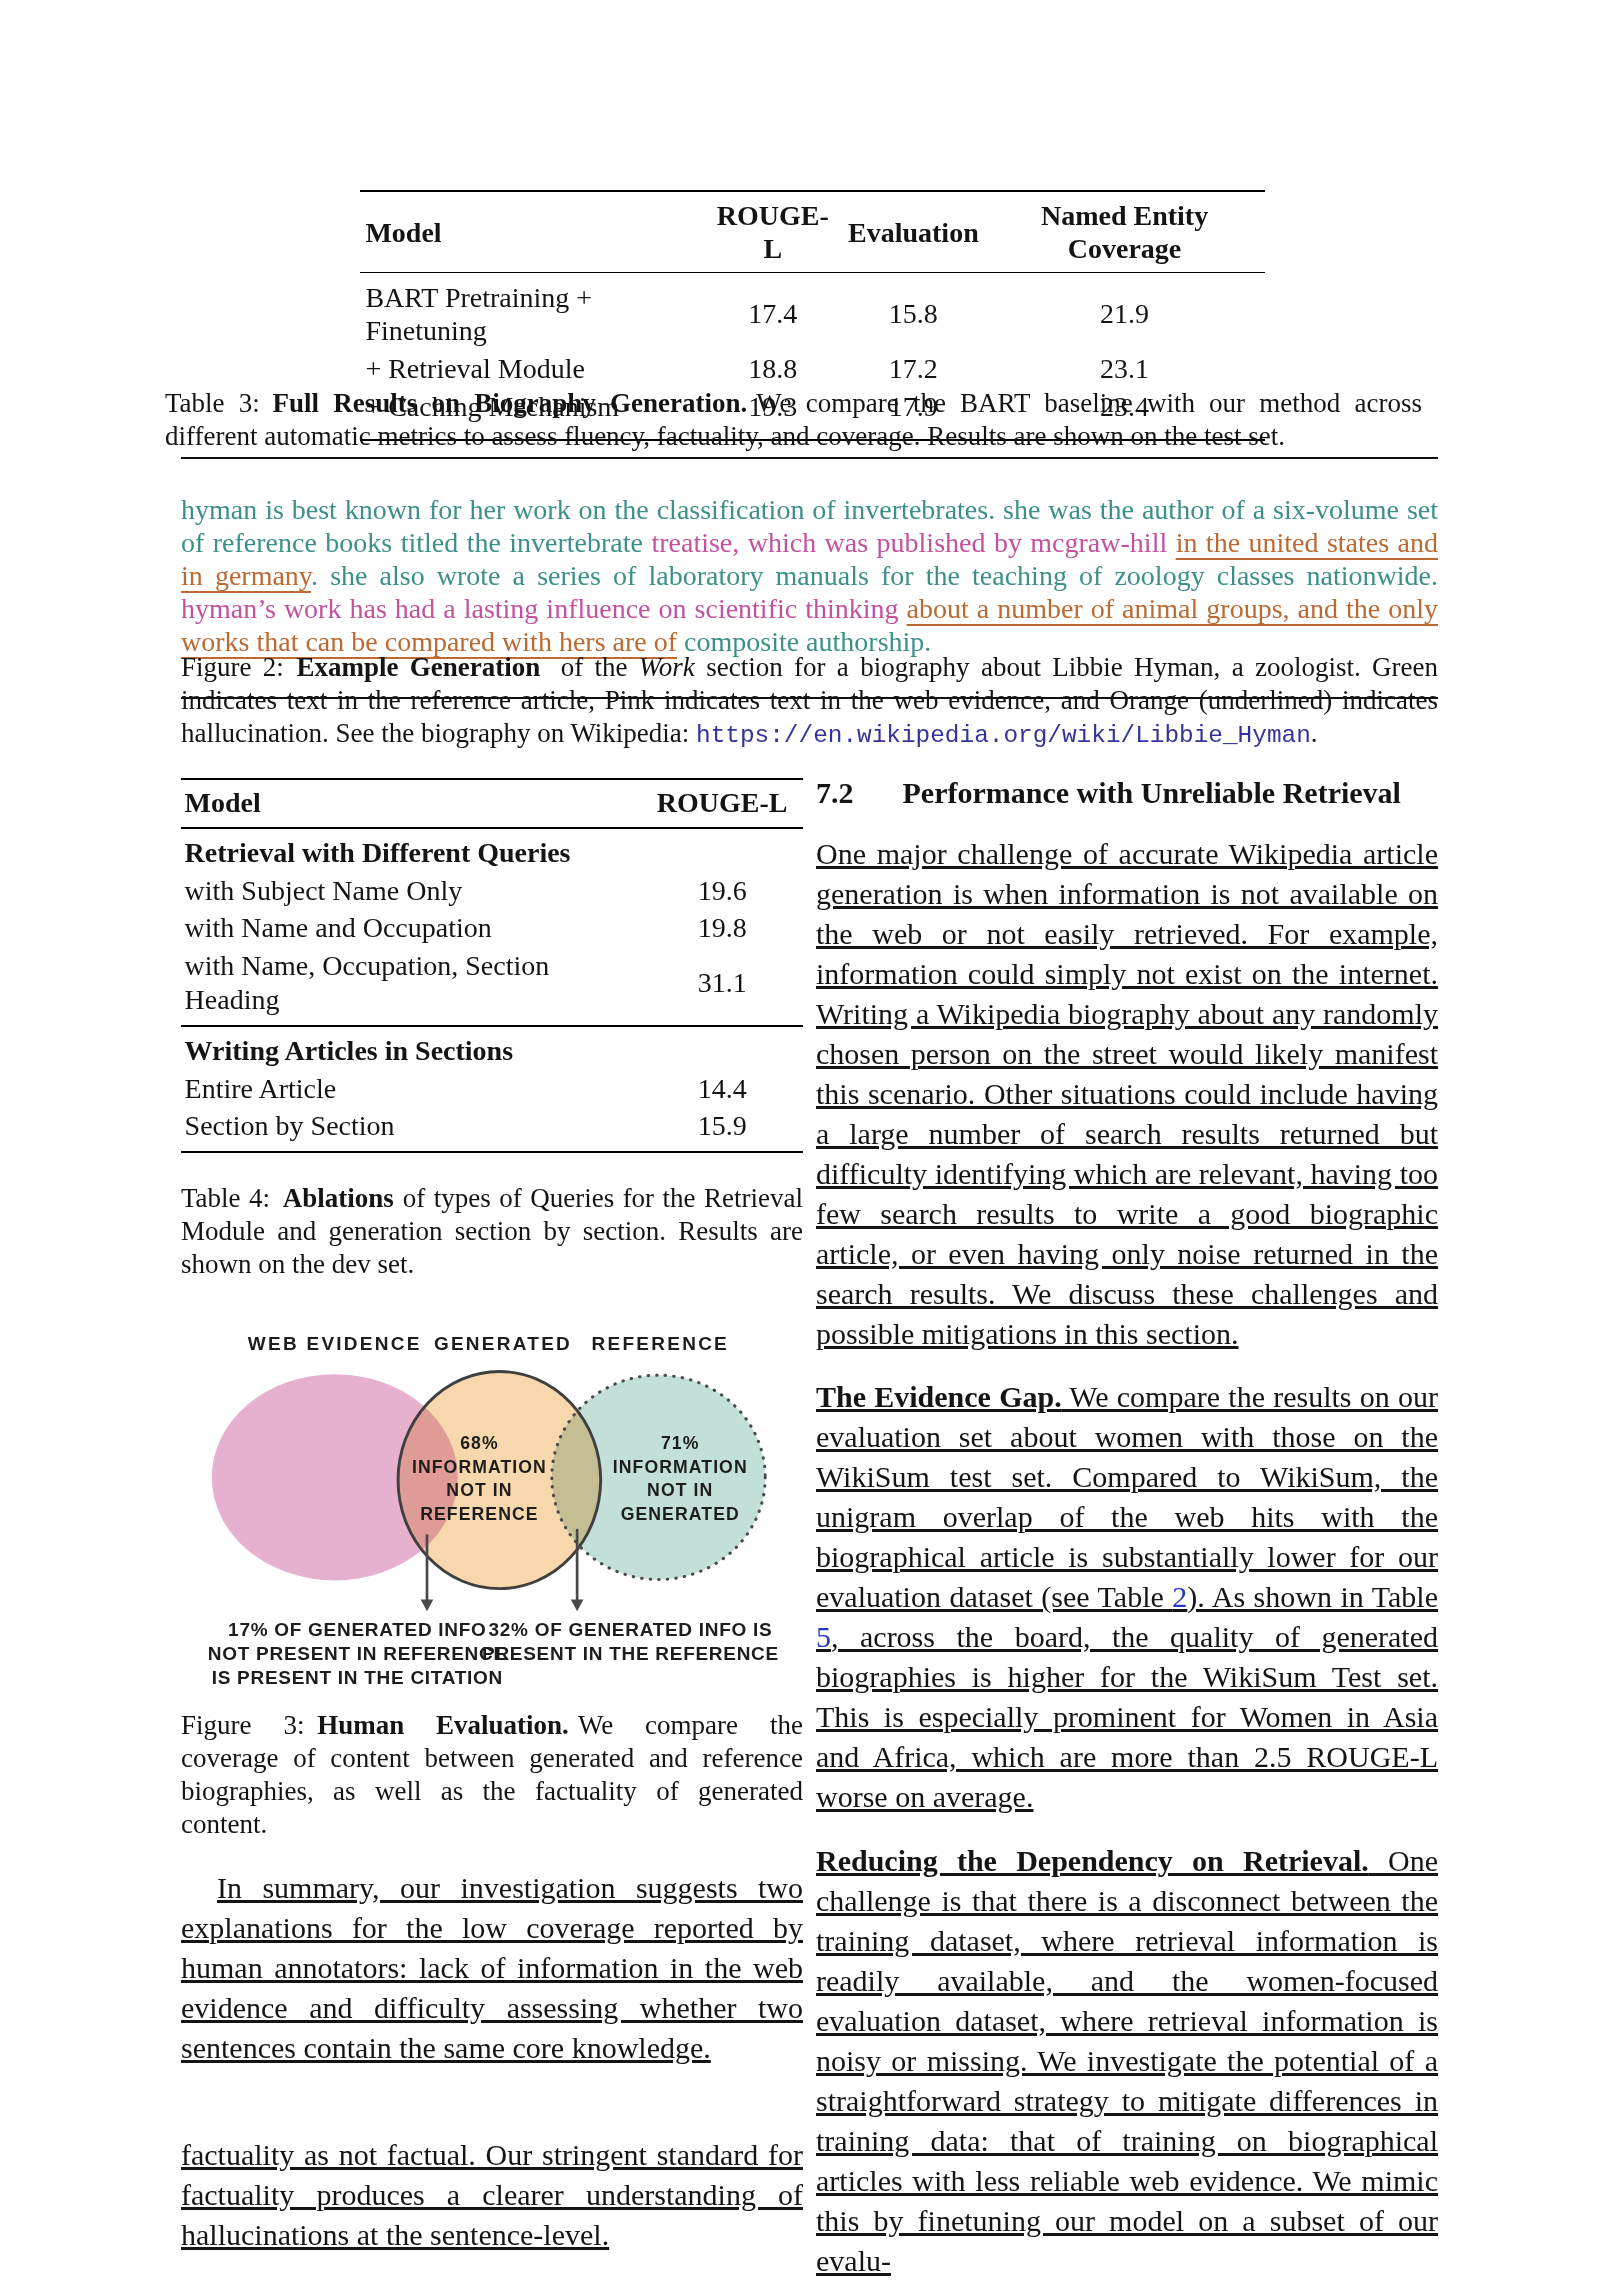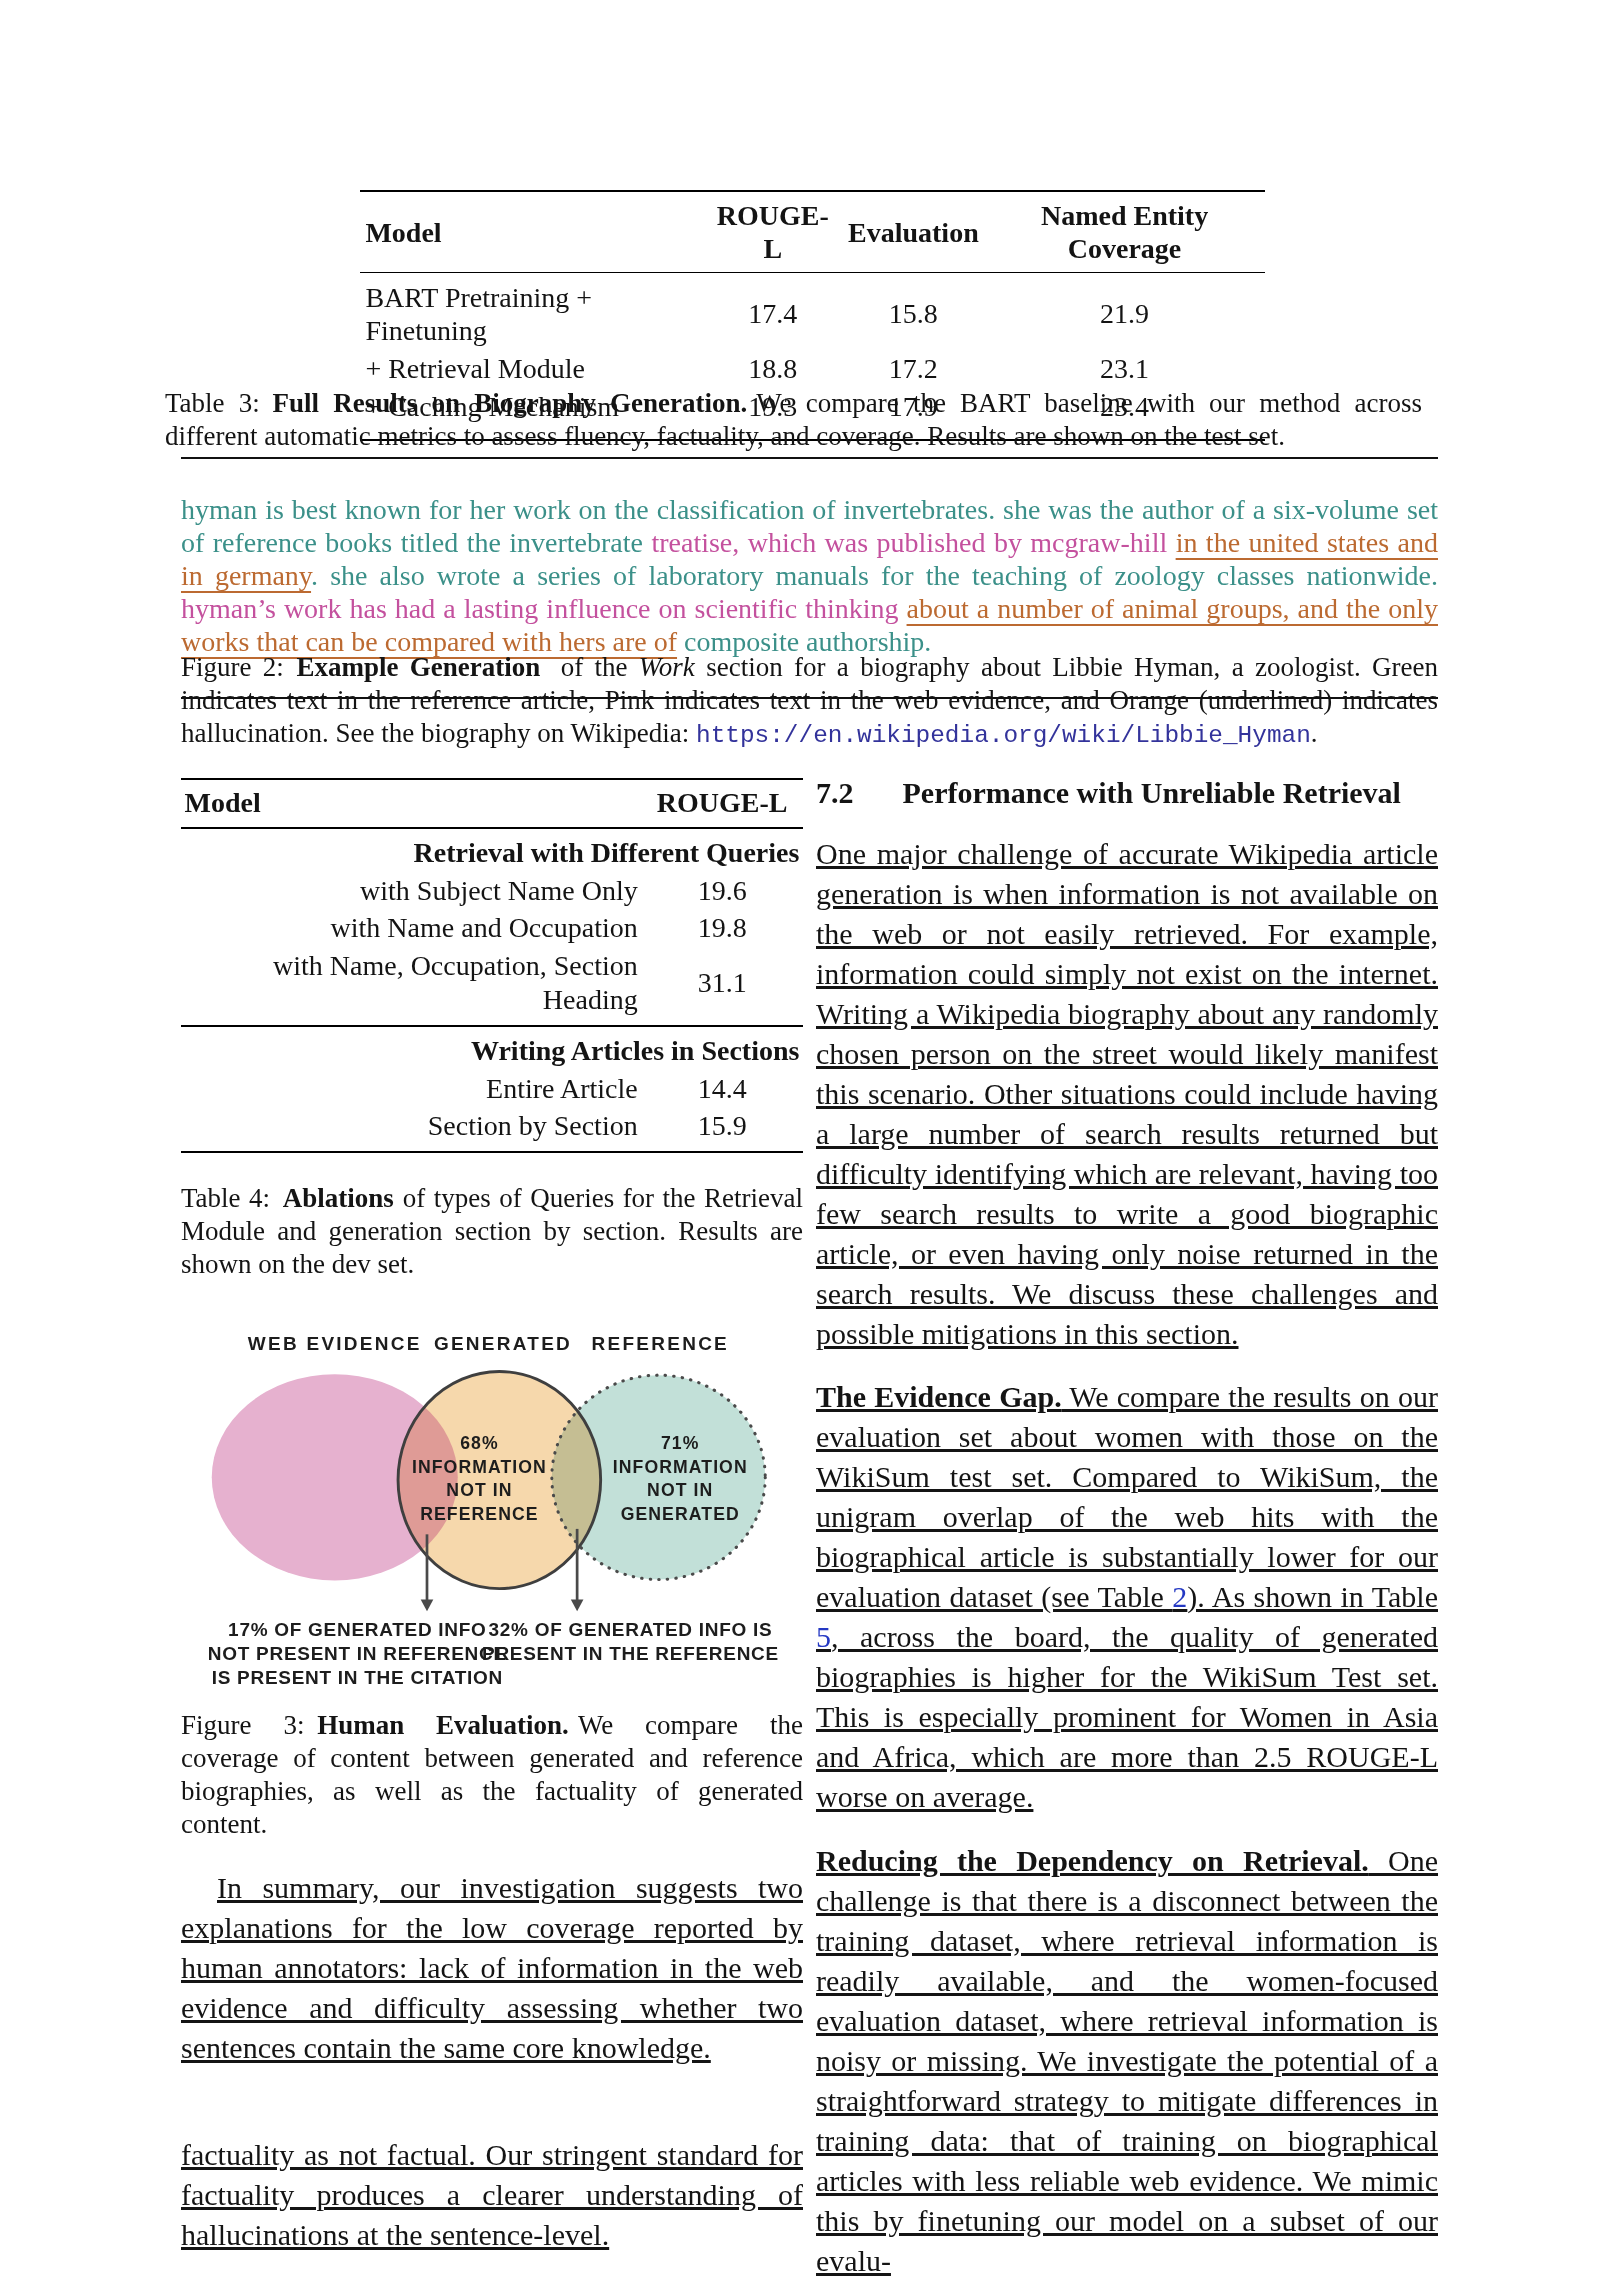--- a/index.html
+++ b/index.html
@@ -37,21 +37,21 @@
   
   .leftcol{left:181px;top:771px;width:622px;}
   .rightcol{left:816px;top:771px;width:622px;}
 
   
   .t4{margin-top:7.2px;}
   .t4 th,.t4 td{font-size:28px;line-height:34px;padding:1.8px 3.6px;}
   .t4 thead tr{border-top:2.7px solid #000;border-bottom:2.3px solid #000;}
   .t4 th{font-weight:bold;text-align:left;padding-top:6.3px;padding-bottom:6.3px;}
   .t4 th.num{text-align:center;}
-  .t4 td{text-align:right;}
+  .t4 td{text-align:left;}
   .t4 td.num{text-align:center;width:26%;}
   .t4 .sec td{font-weight:bold;padding-top:7.2px;}
   .t4 .group1{border-bottom:2.3px solid #000;}
   .t4 .group2{border-bottom:2.7px solid #000;}
   .t4 .group1 tr:last-child td{padding-bottom:8.1px;}
   .t4 .group2 tr:last-child td{padding-bottom:8.1px;}
   .t4cap{margin-top:29px;}
 
   
   .vennwrap{margin-top:47px;width:615px;}

